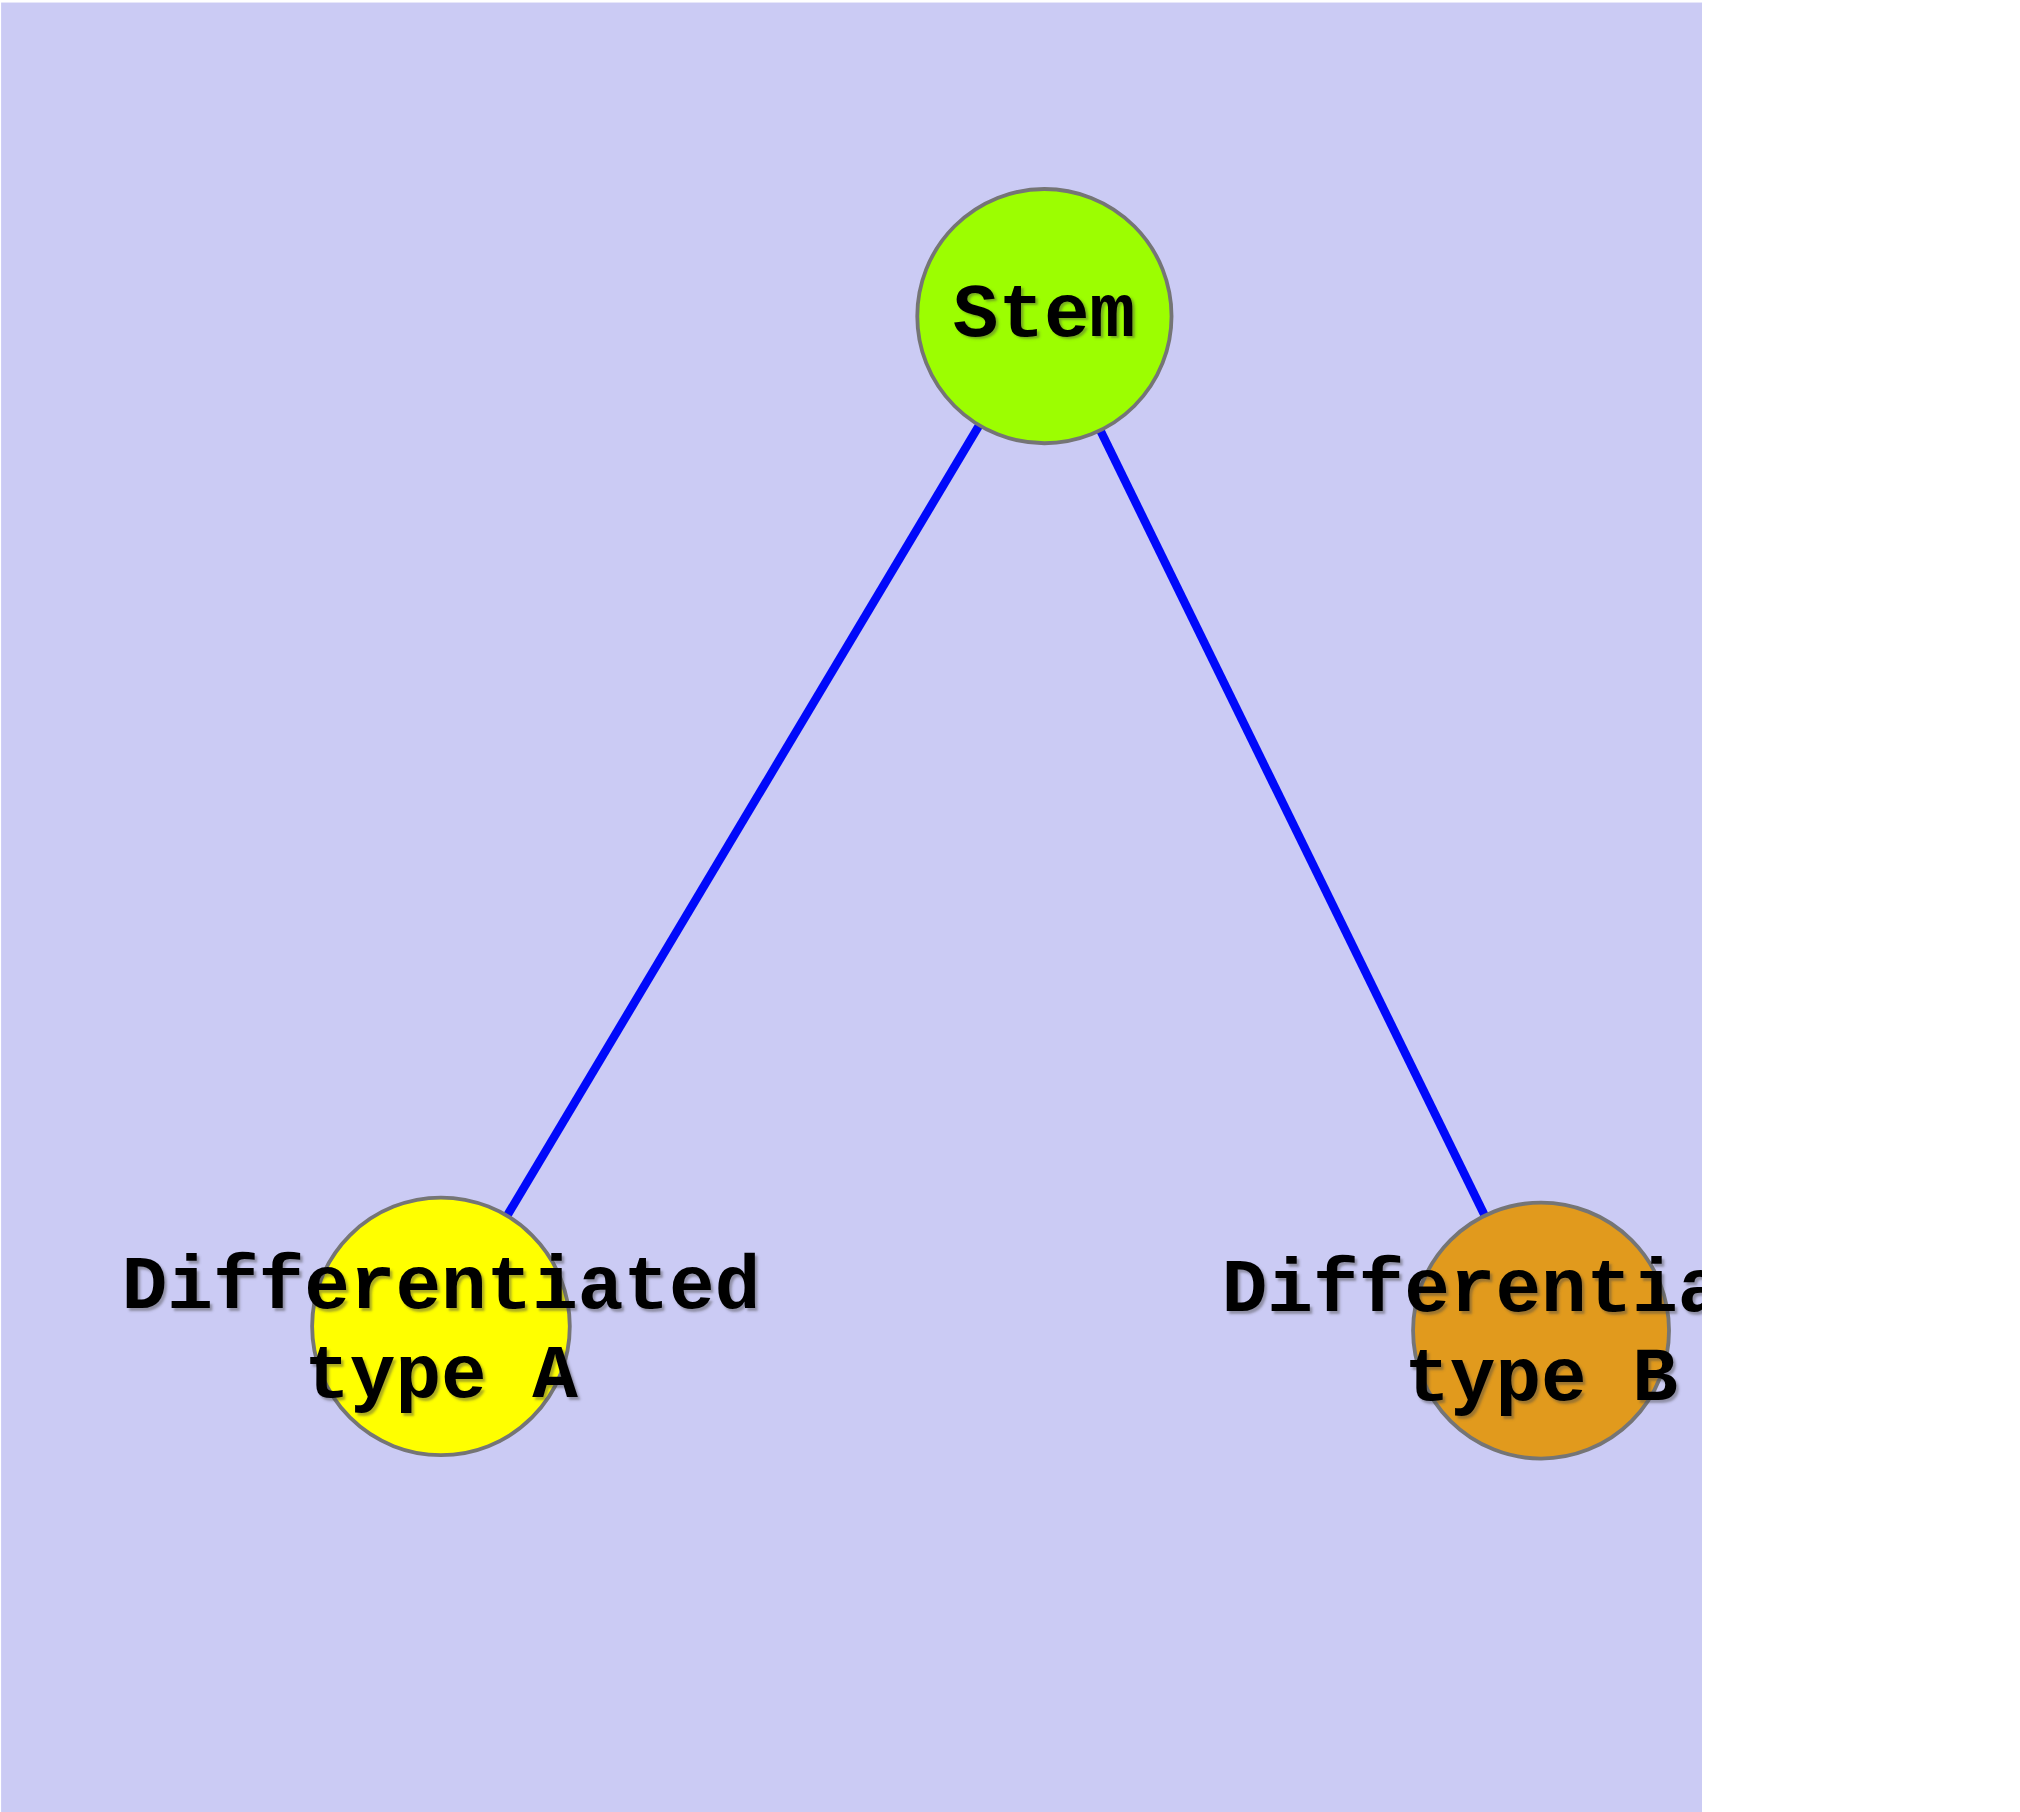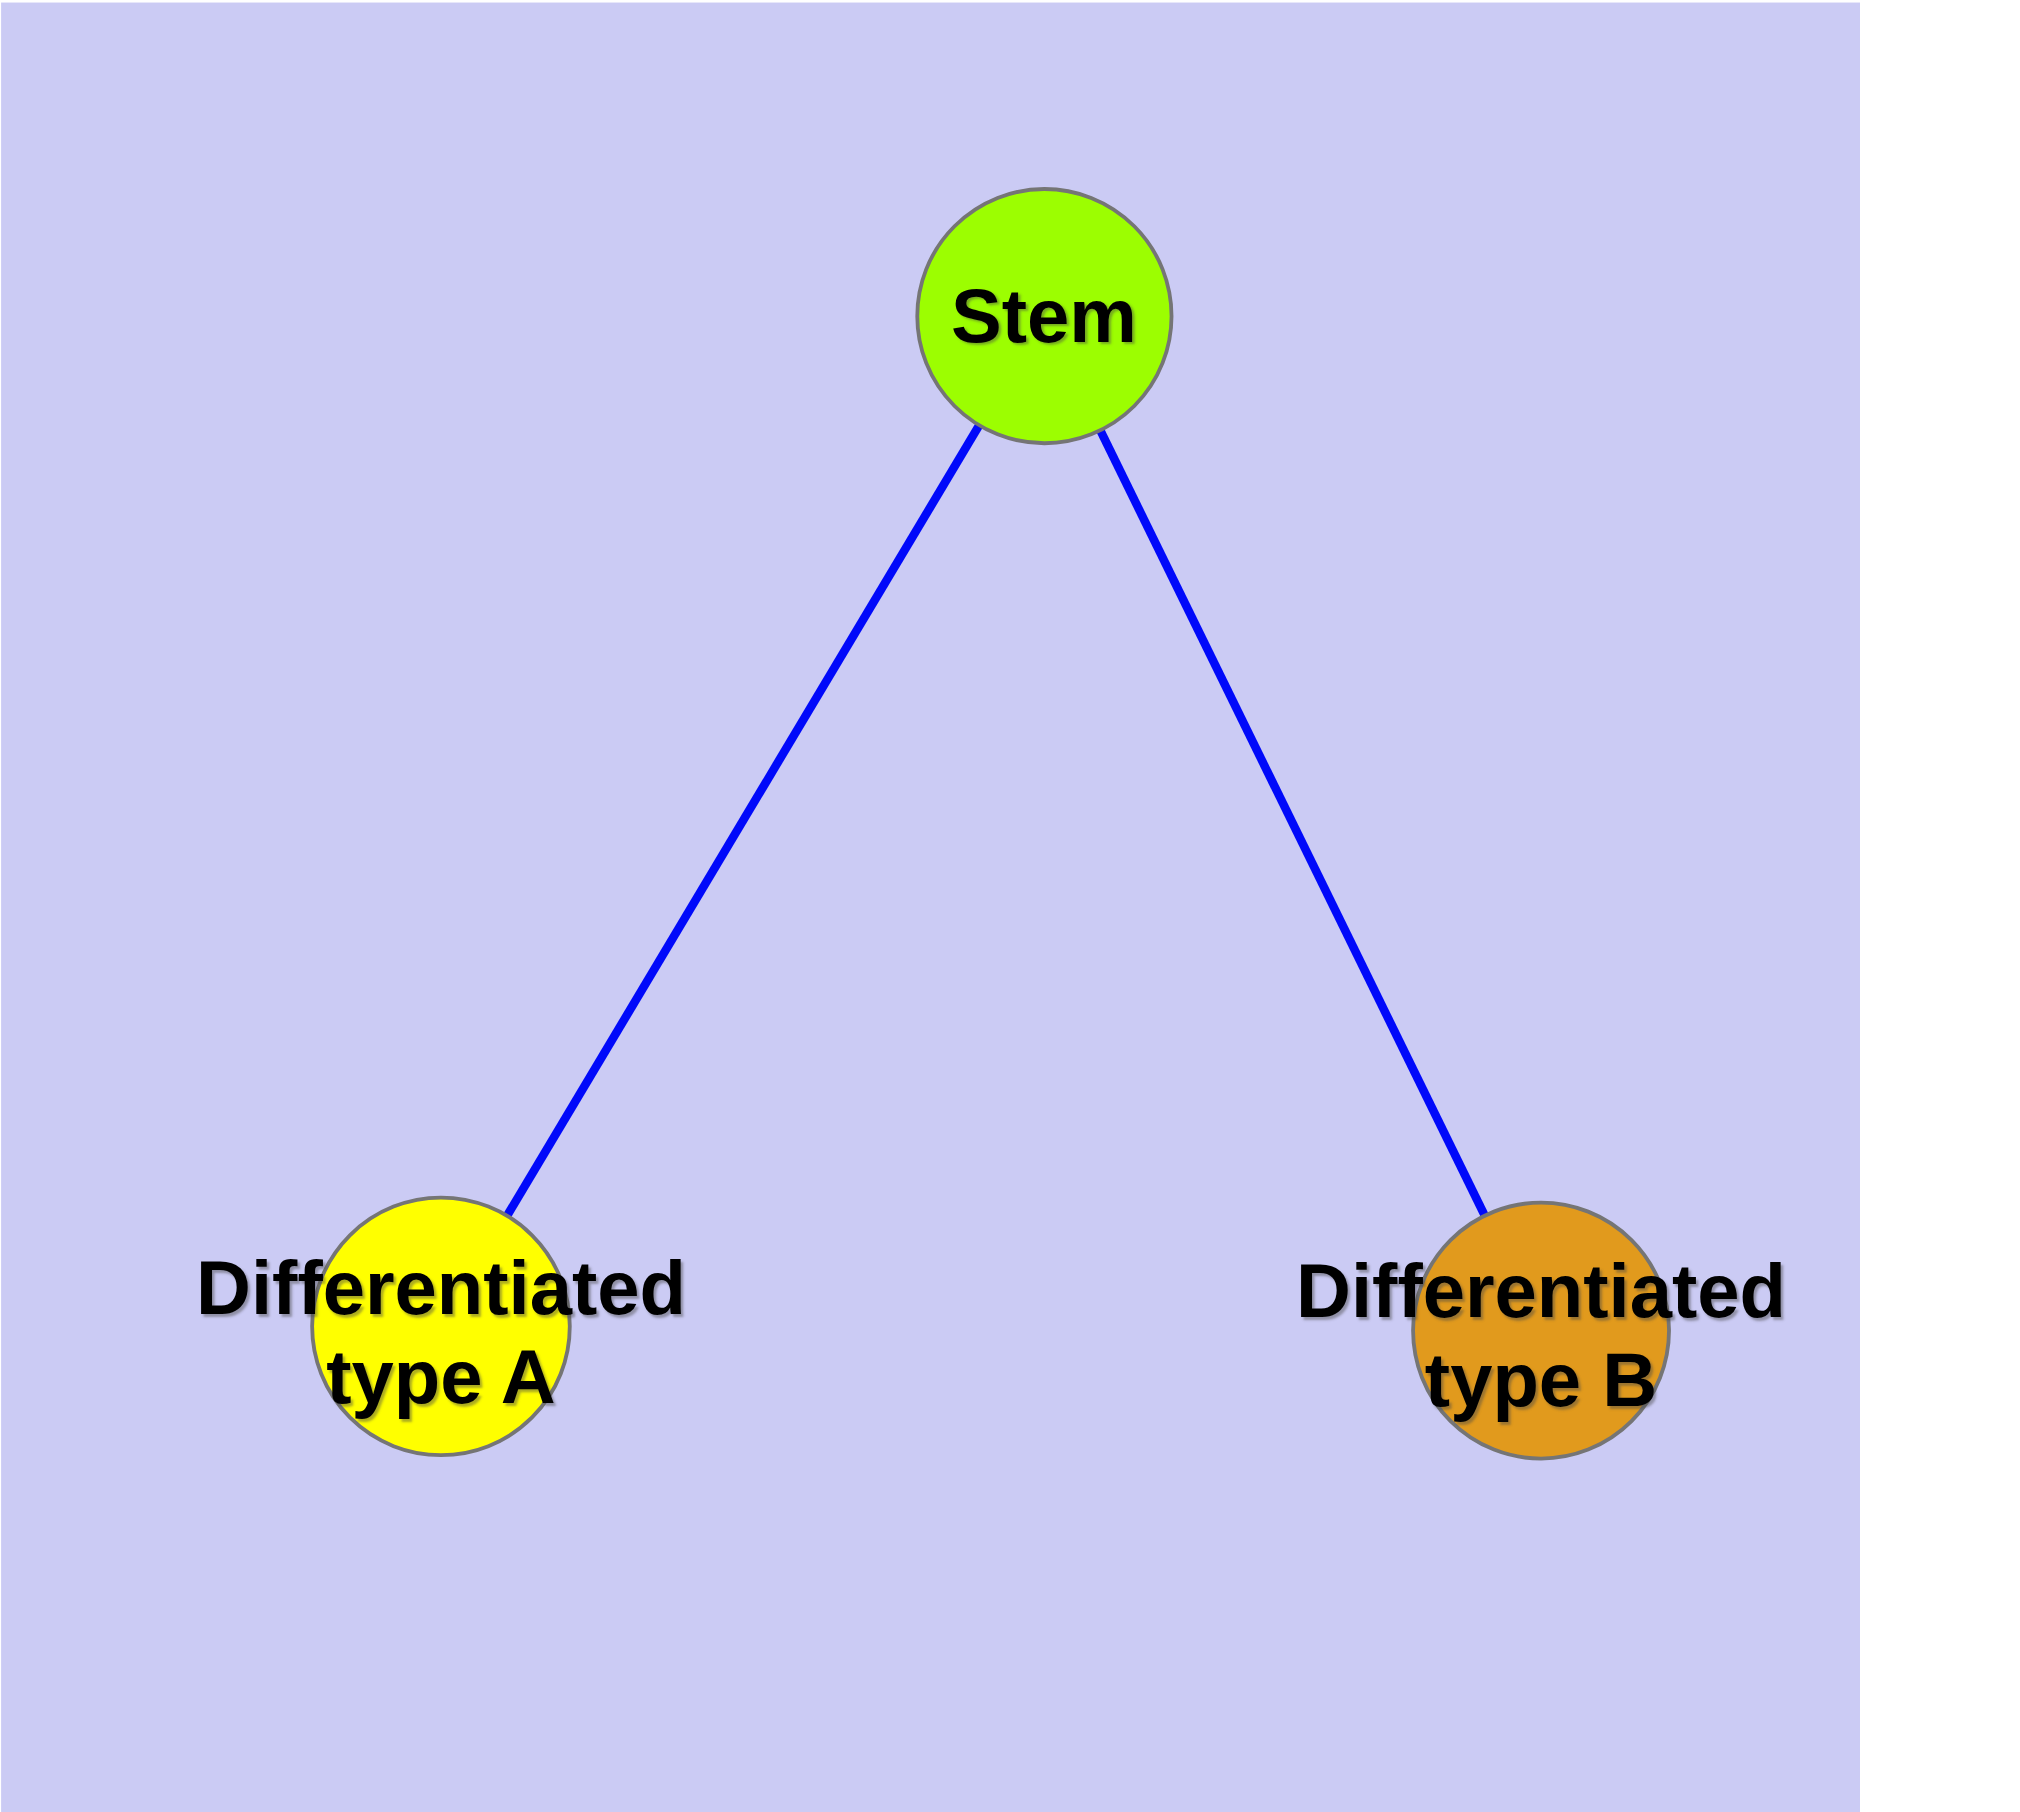--- a/index.html
+++ b/index.html
@@ -2,25 +2,25 @@
 <html style="font-size:13.6px"><head>
 <meta charset="utf-8">
 <style>
   html, body {
     margin: 0;
     padding: 0;
     background: #ffffff;
   }
   .stage {
     position: relative;
-    width: 1860px;
+    width: 1702px;
     height: 1812px;
     background: #ffffff;
     overflow: hidden;
-    font-family: Liberation Sans, sans-serif;
+    font-family: Liberation Mono, monospace;
   }
   .stage svg {
     position: absolute;
     left: 0;
     top: 0;
     display: block;
   }
   .graph-edge {
     stroke-width: 10px;
     fill: none;

